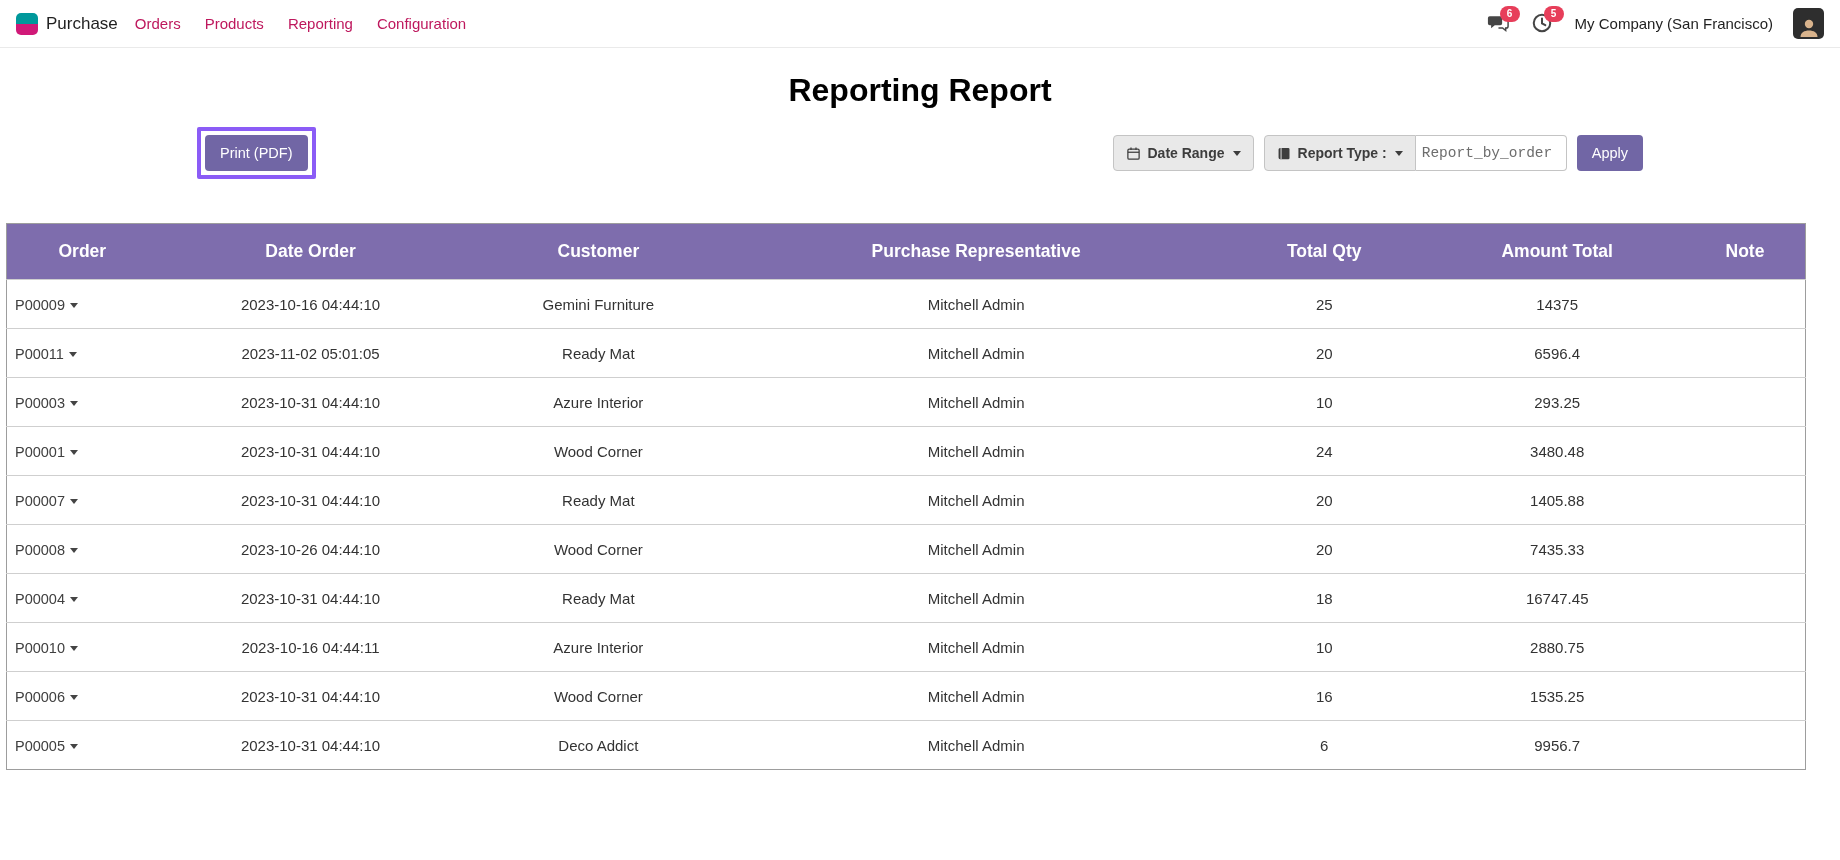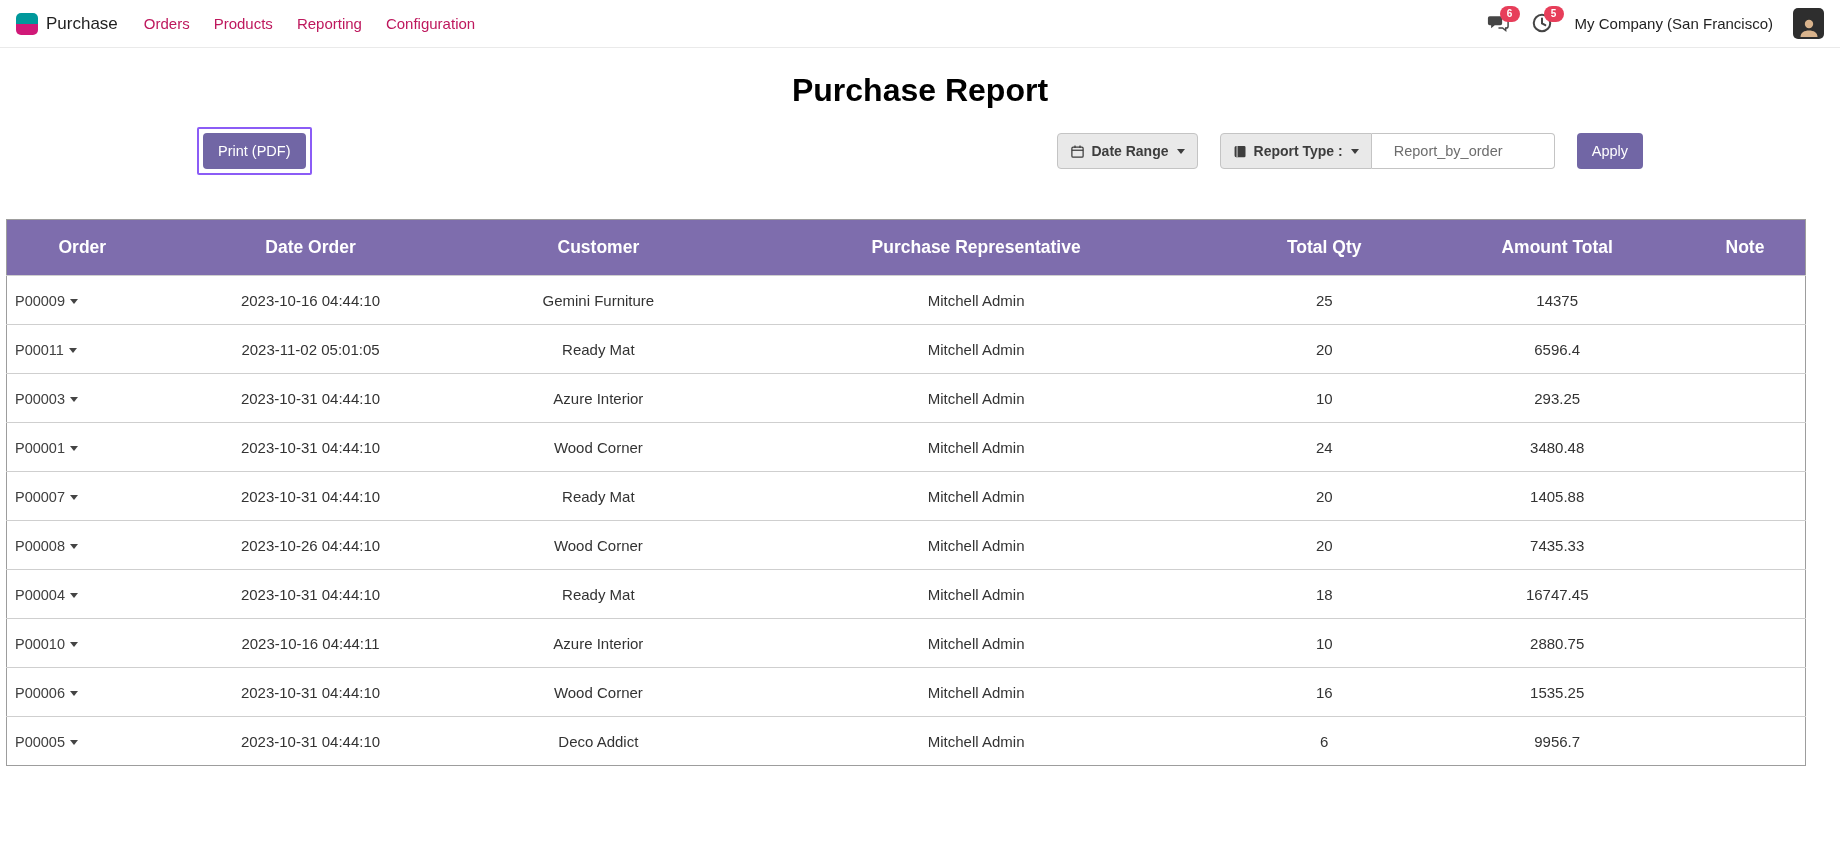--- a/index.html
+++ b/index.html
@@ -2,45 +2,45 @@
 <html><head>
 <meta charset="utf-8">
 <style>
   html,body{margin:0;padding:0;}
   body{
     width:1840px;height:860px;background:#ffffff;
     font-family:"Liberation Sans", sans-serif;color:#212529;overflow:hidden;
   }
   
   .navbar{height:47px;display:flex;align-items:center;padding:0 16px;border-bottom:1px solid #eaeaea;background:#fff;}
-  .brand{display:flex;align-items:center;gap:8px;margin-right:26px;cursor:pointer;}
+  .brand{display:flex;align-items:center;gap:8px;margin-right:17px;cursor:pointer;}
   .brand-icon{width:22px;height:22px;border-radius:5px;background:linear-gradient(180deg,#00989b 0%,#00989b 50%,#d01978 50%,#d01978 100%);}
   .brand-name{font-size:17px;color:#1f1f1f;}
   .nav-menu{display:flex;align-items:center;gap:24px;}
   .nav-item{font-size:15px;color:#be185d;cursor:pointer;}
   .nav-right{margin-left:auto;display:flex;align-items:center;gap:20px;}
   .icon-btn{position:relative;width:24px;height:24px;cursor:pointer;}
   .icon-btn svg{width:22px;height:22px;display:block;}
   .badge{position:absolute;top:-6px;right:-9px;min-width:16px;height:16px;border-radius:9px;background:#e73e5a;color:#fff;font-size:10px;font-weight:700;display:flex;align-items:center;justify-content:center;padding:0 2px;}
   .company{font-size:15px;color:#1f1f1f;cursor:pointer;}
   .avatar{width:31px;height:31px;border-radius:5px;background:#2e2e2e;display:flex;align-items:flex-end;justify-content:center;overflow:hidden;cursor:pointer;}
   .avatar svg{width:24px;height:24px;}
   
   .page-title{margin-top:24px;text-align:center;font-size:32px;font-weight:700;color:#000;}
   
   .toolbar{display:flex;align-items:center;margin-top:18px;padding:0 197px;}
   .left-actions{display:flex;align-items:center;gap:9px;}
-  .red-box{border:2px solid #8b5cf6;padding:4px;border-radius:2px;display:inline-flex;}
+  .red-box{border:4px solid #8b5cf6;padding:4px;border-radius:2px;display:inline-flex;}
   .btn-purple{background:#7166a5;color:#fff;border:none;border-radius:4px;padding:10px 15px;font-size:14.5px;font-family:inherit;cursor:pointer;}
-  .right-actions{margin-left:auto;display:flex;align-items:center;gap:22px;}
+  .right-actions{margin-left:auto;display:flex;align-items:center;gap:10px;}
   .btn-gray{background:#e9e9e9;border:1px solid #c4c4c4;border-radius:4px;padding:9px 12px;font-size:14px;font-weight:700;color:#3d3d3d;display:inline-flex;align-items:center;gap:6px;cursor:pointer;font-family:inherit;}
   .btn-gray svg{width:15px;height:15px;display:block;}
   .report-type-group{display:inline-flex;align-items:stretch;border-radius:17px;}
   .report-type-group .btn-gray{border-radius:4px 0 0 4px;}
-  .report-type-input{width:138px;border:1px solid #c4c4c4;border-left:none;border-radius:0 4px 4px 0;padding:0 22px;font-size:14.5px;color:#6d6d6d;font-family:Liberation Sans, sans-serif;background:#fff;}
+  .report-type-input{width:138px;border:1px solid #c4c4c4;border-left:none;border-radius:0 4px 4px 0;padding:0 6px;font-size:14.5px;color:#6d6d6d;font-family:Liberation Mono, monospace;background:#fff;}
   .caret-down{width:0;height:0;border-left:4px solid transparent;border-right:4px solid transparent;border-top:5px solid #3d3d3d;display:inline-block;margin-left:2px;}
   
   .report-table{width:1800px;margin:44px 6px 0;border-collapse:collapse;table-layout:fixed;border:1px solid #9d9d9d;}
   .report-table thead th{background:#7e6dad;color:#fff;font-size:17.5px;font-weight:700;height:55px;padding:0 6px;}
   .report-table tbody td{height:48px;font-size:15px;color:#333;text-align:center;border-top:1px solid #cfcfcf;background:#fff;padding:0 6px;}
   .report-table tbody td.c-order{text-align:left;padding-left:8px;}
   .order-link{color:#404040;font-size:14.5px;text-decoration:none;cursor:pointer;display:inline-flex;align-items:center;gap:5px;}
   .order-caret{width:0;height:0;border-left:4px solid transparent;border-right:4px solid transparent;border-top:5px solid #444;display:inline-block;margin-top:2px;}
   col.w-order{width:8.4%;} col.w-date{width:17%;} col.w-cust{width:15%;}
   col.w-rep{width:27%;} col.w-qty{width:11.7%;} col.w-amt{width:14.2%;} col.w-note{width:6.7%;}
@@ -77,21 +77,21 @@
     <div class="company">My Company (San Francisco)</div>
     <div class="avatar">
       <svg viewBox="0 0 24 24">
         <circle cx="12" cy="9" r="4.2" fill="#d9b38c"></circle>
         <path d="M3.5 22c0-4.5 4-6.5 8.5-6.5s8.5 2 8.5 6.5z" fill="#d9b38c"></path>
       </svg>
     </div>
   </div>
 </div>
 
-<div class="page-title">Purchase Report</div>
+<div class="page-title">Reporting Report</div>
 
 <div class="toolbar">
   <div class="left-actions">
     <span class="red-box">
       <button class="btn-purple">Print (PDF)</button>
     </span>
   </div>
   <div class="right-actions">
     <button class="btn-gray">
       <svg viewBox="0 0 24 24">

